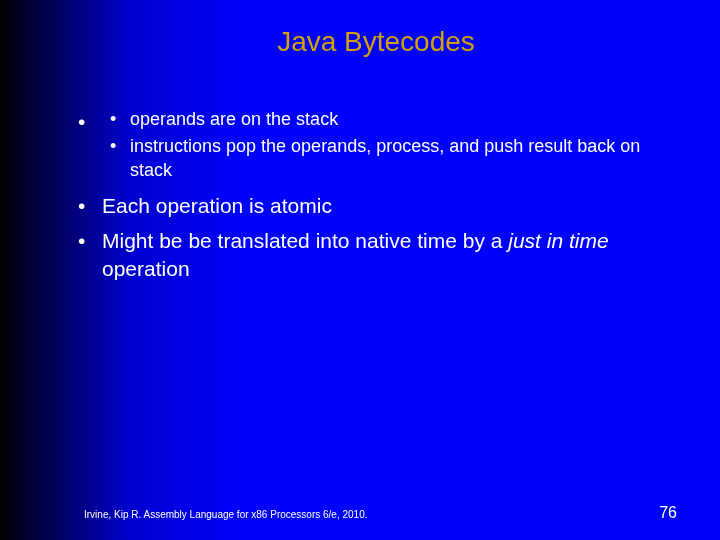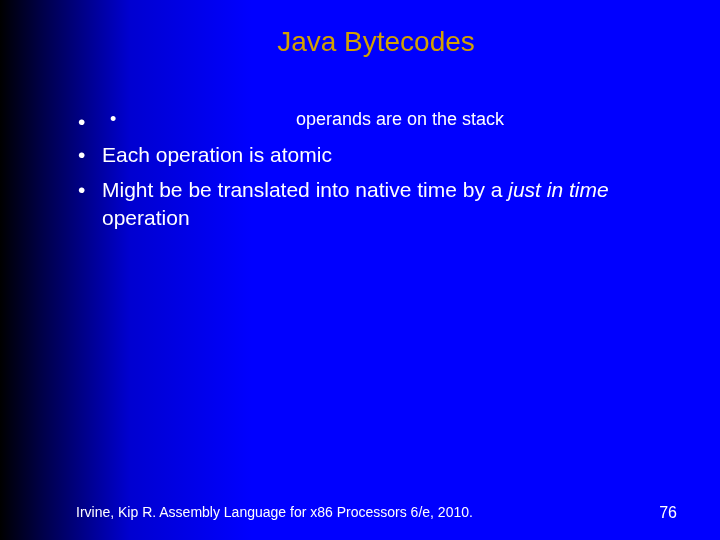--- a/index.html
+++ b/index.html
@@ -50,21 +50,20 @@
   .lvl1 > li::before {
     content: "•";
     position: absolute;
     left: 6px;
     top: 0;
     color: #ffffff;
   }
   .lvl2 {
     margin-top: 8px;
     margin-bottom: 10px;
-    text-align: center;
   }
   .lvl2 > li {
     font-size: 18px;
     line-height: 1.3;
     margin-bottom: 4px;
     padding-left: 28px;
     position: relative;
   }
   .lvl2 > li::before {
     content: "•";
@@ -77,43 +76,44 @@
     font-style: italic;
   }
   .footer {
     position: absolute;
     bottom: 20px;
     left: 72px;
     right: 40px;
     color: #ffffff;
   }
   .footer-cite {
-    font-size: 14px;
+    font-size: 10px;
     position: absolute;
-    left: 4px;
+    left: 12px;
     bottom: 0;
   }
   .footer-page {
     font-size: 16px;
     position: absolute;
     right: 3px;
     bottom: -2px;
   }
 </style>
 </head>
 <body>
 
 <div class="slide">
   <div class="title">Java Bytecodes</div>
 
   <div class="content">
     <ul class="lvl1">
       <li>
         <ul class="lvl2">
           <li>operands are on the stack</li>
+          <li>instructions pop the operands, process, and push result back on stack</li>
         </ul>
       </li>
       <li>Each operation is atomic</li>
       <li><span>Might be be translated into native time by a </span><span class="italic">just in time</span><span> operation</span></li>
     </ul>
   </div>
 
   <div class="footer">
     <div class="footer-cite">Irvine, Kip R. Assembly Language for x86 Processors 6/e, 2010.</div>
     <div class="footer-page">76</div>

